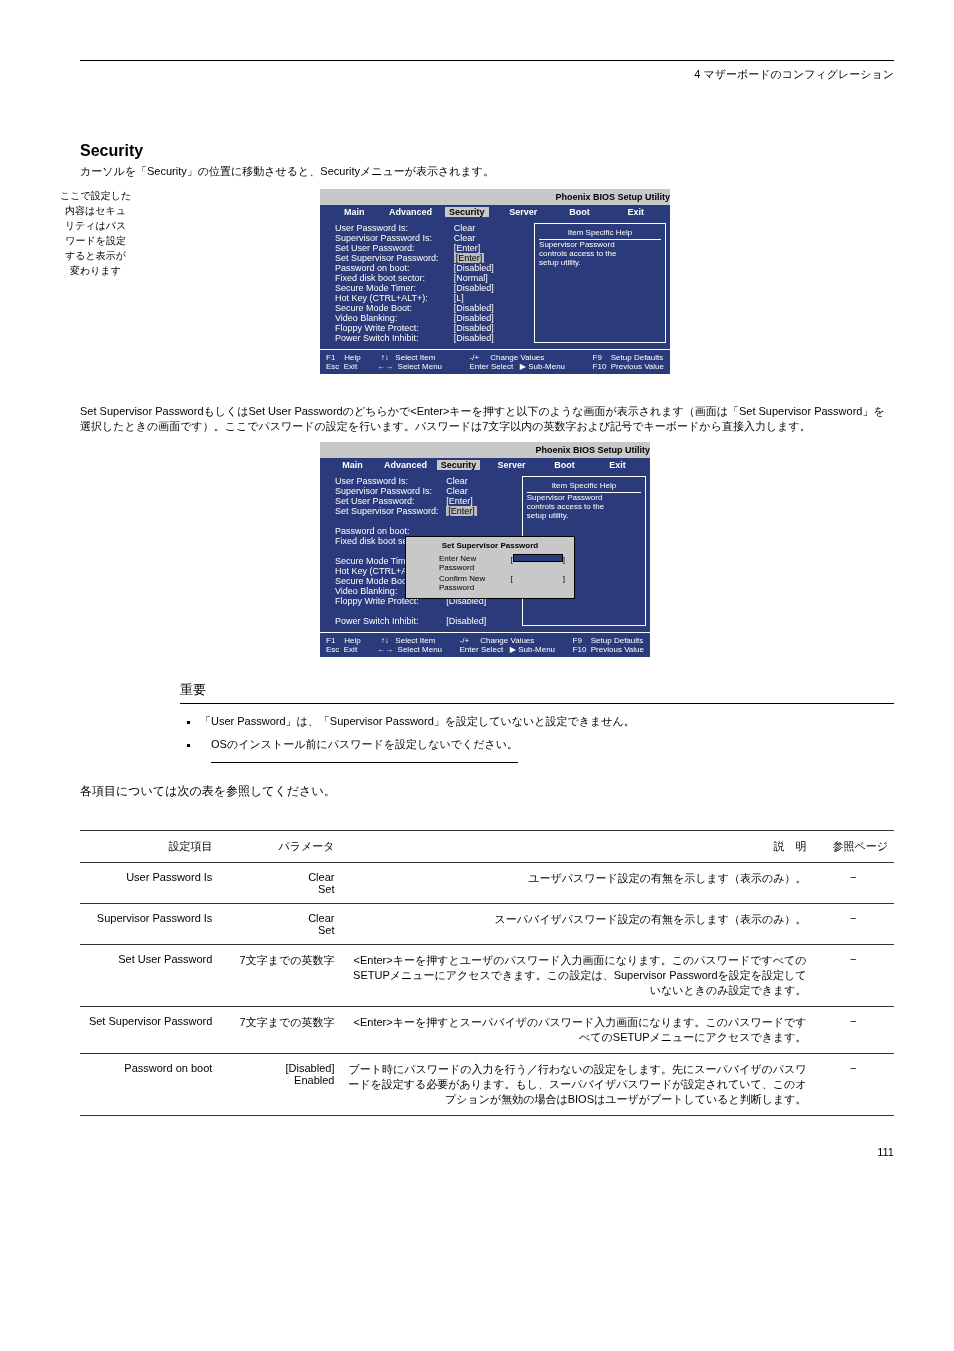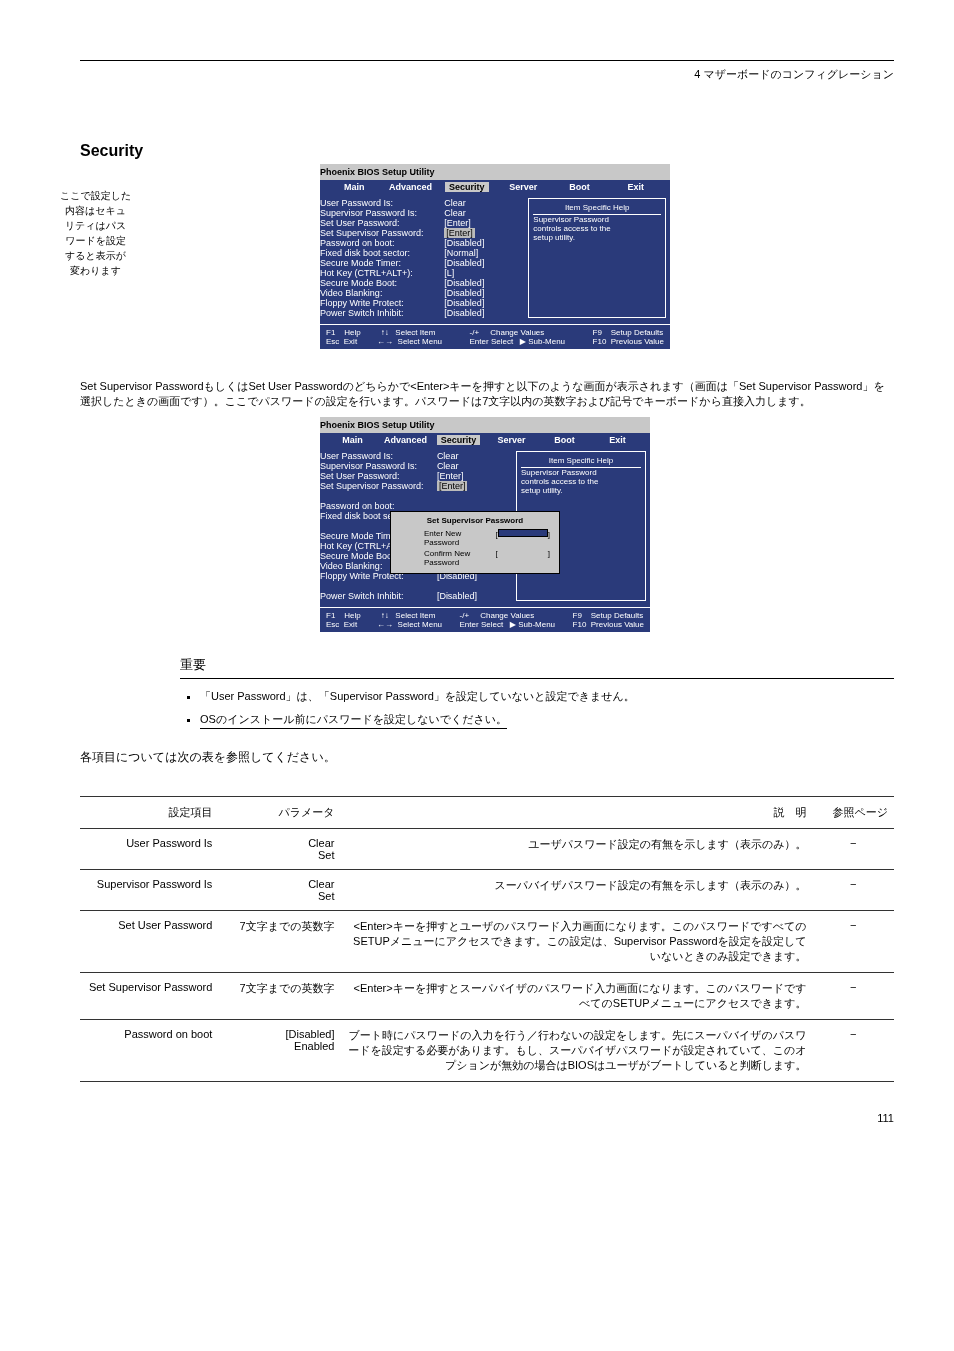--- a/index.html
+++ b/index.html
@@ -6,25 +6,25 @@
   body { font-family: "MS Gothic", "Meiryo", sans-serif; font-size: 12px; background: #fff; color: #000; width: 954px; margin: 0 auto; padding: 40px 60px 40px 80px; }
   .hr-top { border-top: 1px solid #000; margin-bottom: 6px; margin-top: 20px; }
   .page-label { text-align: right; font-size: 11px; margin-bottom: 60px; }
   .secnum { position: relative; }
   .secnum .callouts { position: absolute; left: -20px; top: 48px; font-size: 10px; line-height: 1.1; }
   .secnum .callouts div { margin-bottom: 4px; text-align: center; }
   .section-title { font-size: 16px; font-weight: bold; margin-bottom: 4px; }
   .section-sub { font-size: 11px; margin-bottom: 10px; }
   
   .bios { width: 350px; background: #2a3a7a; color: #fff; font-family: "MS Sans Serif","Segoe UI",sans-serif; font-size: 9px; margin-left: 240px; }
-  .bios .bios-title { text-align: left; font-weight: bold; padding: 3px 0; background: #c8c8c8; color: #000; font-size: 9px; }
+  .bios .bios-title { text-align: right; font-weight: bold; padding: 3px 0; background: #c8c8c8; color: #000; font-size: 9px; }
   .bios .menubar { display: flex; background: #2a3a7a; color: #fff; font-weight: bold; padding: 2px 6px; }
   .bios .menubar span { flex: 1; text-align: center; }
   .bios .menubar .active { background: #c8c8c8; color: #000; padding: 0 4px; display: inline-block; }
-  .bios .body { display: flex; padding: 4px 4px 6px 0; }
+  .bios .body { display: flex; padding: 4px 4px 6px 15px; }
   .bios .left { flex: 1.6; padding-right: 4px; }
   .bios .right { flex: 1; border: 1px solid #fff; padding: 4px; font-size: 8px; }
   .bios .right .rtitle { text-align: center; color: #fff; border-bottom: 1px solid #fff; padding-bottom: 2px; }
   .bios .row { display: flex; }
   .bios .row .k { flex: 1.4; color: #fff; }
   .bios .row .v { flex: 0.9; color: #fff; }
   .bios .row.sel .v span { background: #bbb; color: #000; padding: 0 2px; }
   .bios .footer { border-top: 1px solid #fff; padding: 3px 6px; font-size: 8px; display:flex; justify-content: space-between; }
   .bios .footer .fcol { white-space: pre; }
   .popup-wrap { position: relative; }
@@ -32,34 +32,35 @@
   .popup .pttl { text-align: center; margin-bottom: 4px; font-weight: bold; }
   .popup .prow { display: flex; margin-bottom: 2px; margin-left: 29px; }
   .popup .prow .pk { flex: 1.2; }
   .popup .prow .pv { flex: 1; }
   .popup .prow .pv span.box { display: inline-block; width: 50px; height: 8px; background: #2a3a7a; border: 1px solid #000; }
   .midtext { margin: 30px 0 8px 0; font-size: 11px; }
   .smallnote { font-size: 13px; margin-top: 24px; margin-bottom: 4px; }
   .hr-mid { border-top: 1px solid #000; margin: 2px 0 10px 0; }
   .bullets { margin-left: 120px; font-size: 11px; }
   .bullets li { list-style: square; margin-bottom: 8px; }
-  .bullets .ul-inner { border-bottom: 1px solid #000; display: inline-block; padding-bottom: 1px; }
+  .bullets .ul-inner { border-bottom: 1px solid #000; display: inline-block; padding-bottom: 10px; margin-left: 11px; }
   table.tbl { width: 100%; border-collapse: collapse; font-size: 11px; margin-top: 30px; }
   table.tbl th, table.tbl td { border-top: 1px solid #333; border-bottom: 1px solid #333; padding: 8px 6px; vertical-align: top; text-align: right; }
   table.tbl th { font-weight: normal; }
   .pgnum { text-align: right; font-size: 11px; margin-top: 30px; }
 </style>
 </head>
 <body>
 
 <div class="hr-top"></div>
 <div class="page-label">4  マザーボードのコンフィグレーション</div>
 
 <div class="secnum">
   <div class="section-title">Security</div>
+  <div class="section-sub"><span>カーソルを「</span><span>Security</span><span>」の位置に移動させると、Securityメニューが表示されます。</span></div>
 
   <div class="callouts">
     <div>ここで設定した</div>
     <div>内容はセキュ</div>
     <div>リティはパス</div>
     <div>ワードを設定</div>
     <div>すると表示が</div>
     <div>変わります</div>
   </div>
 

